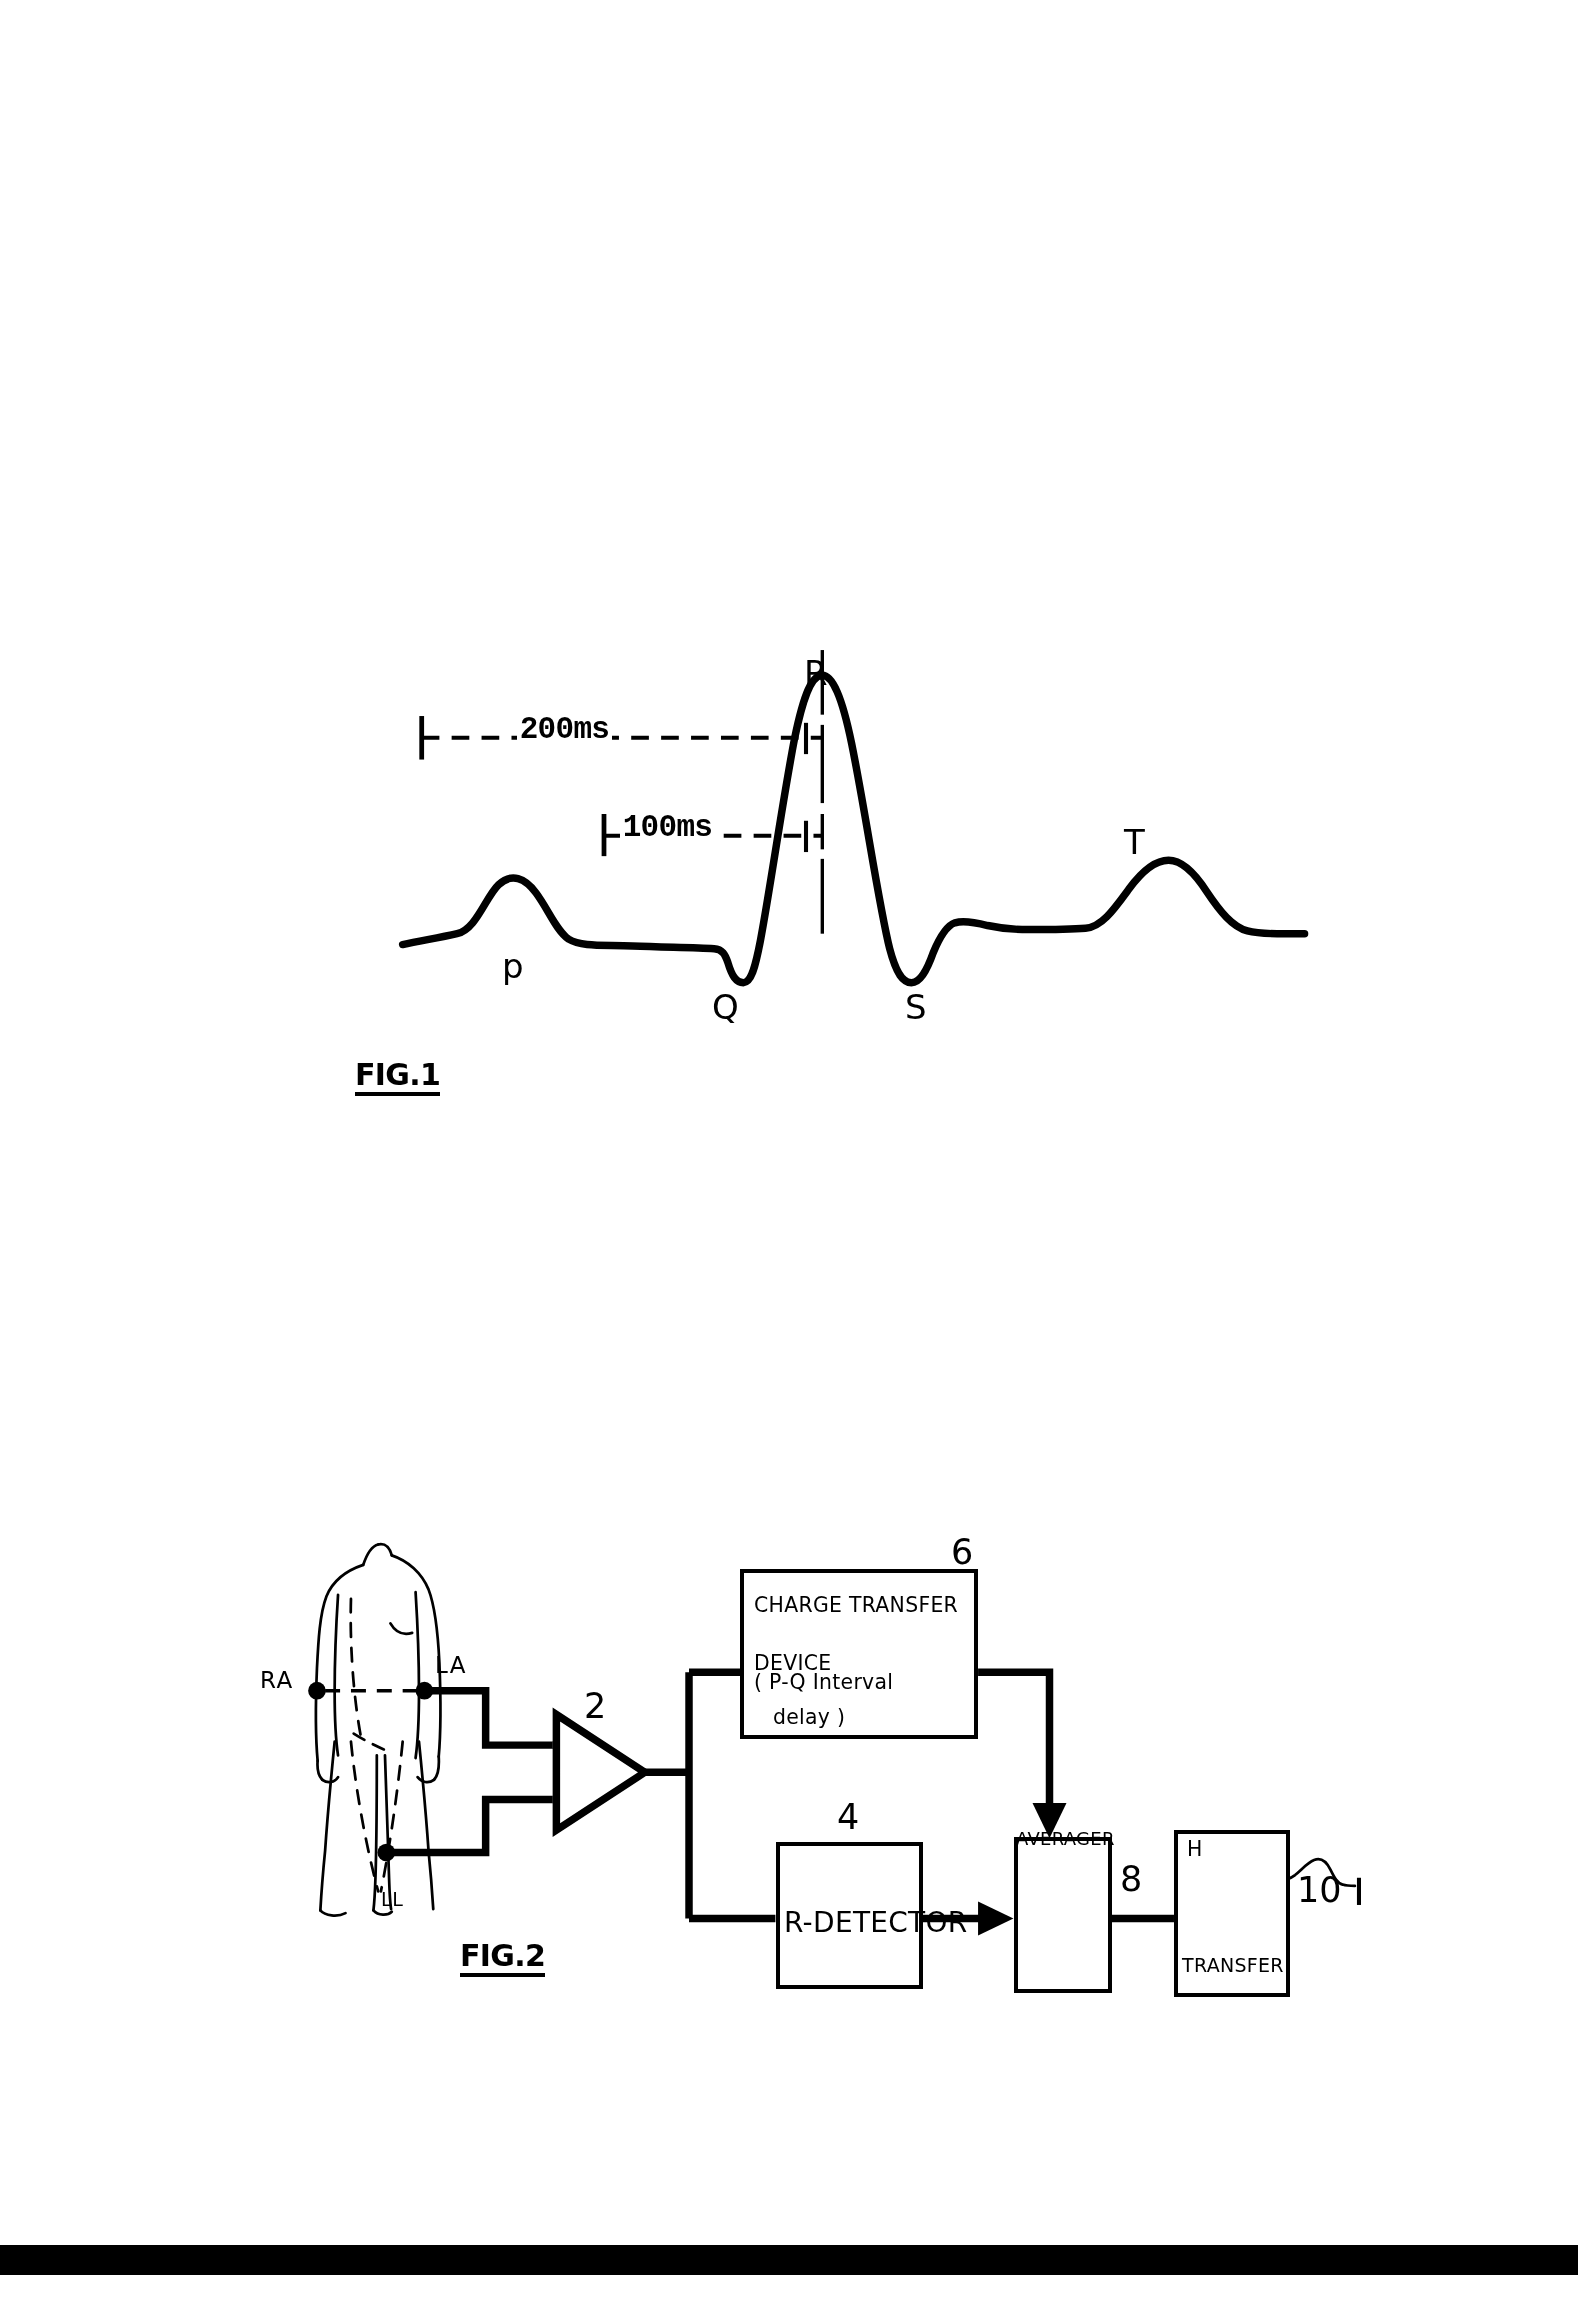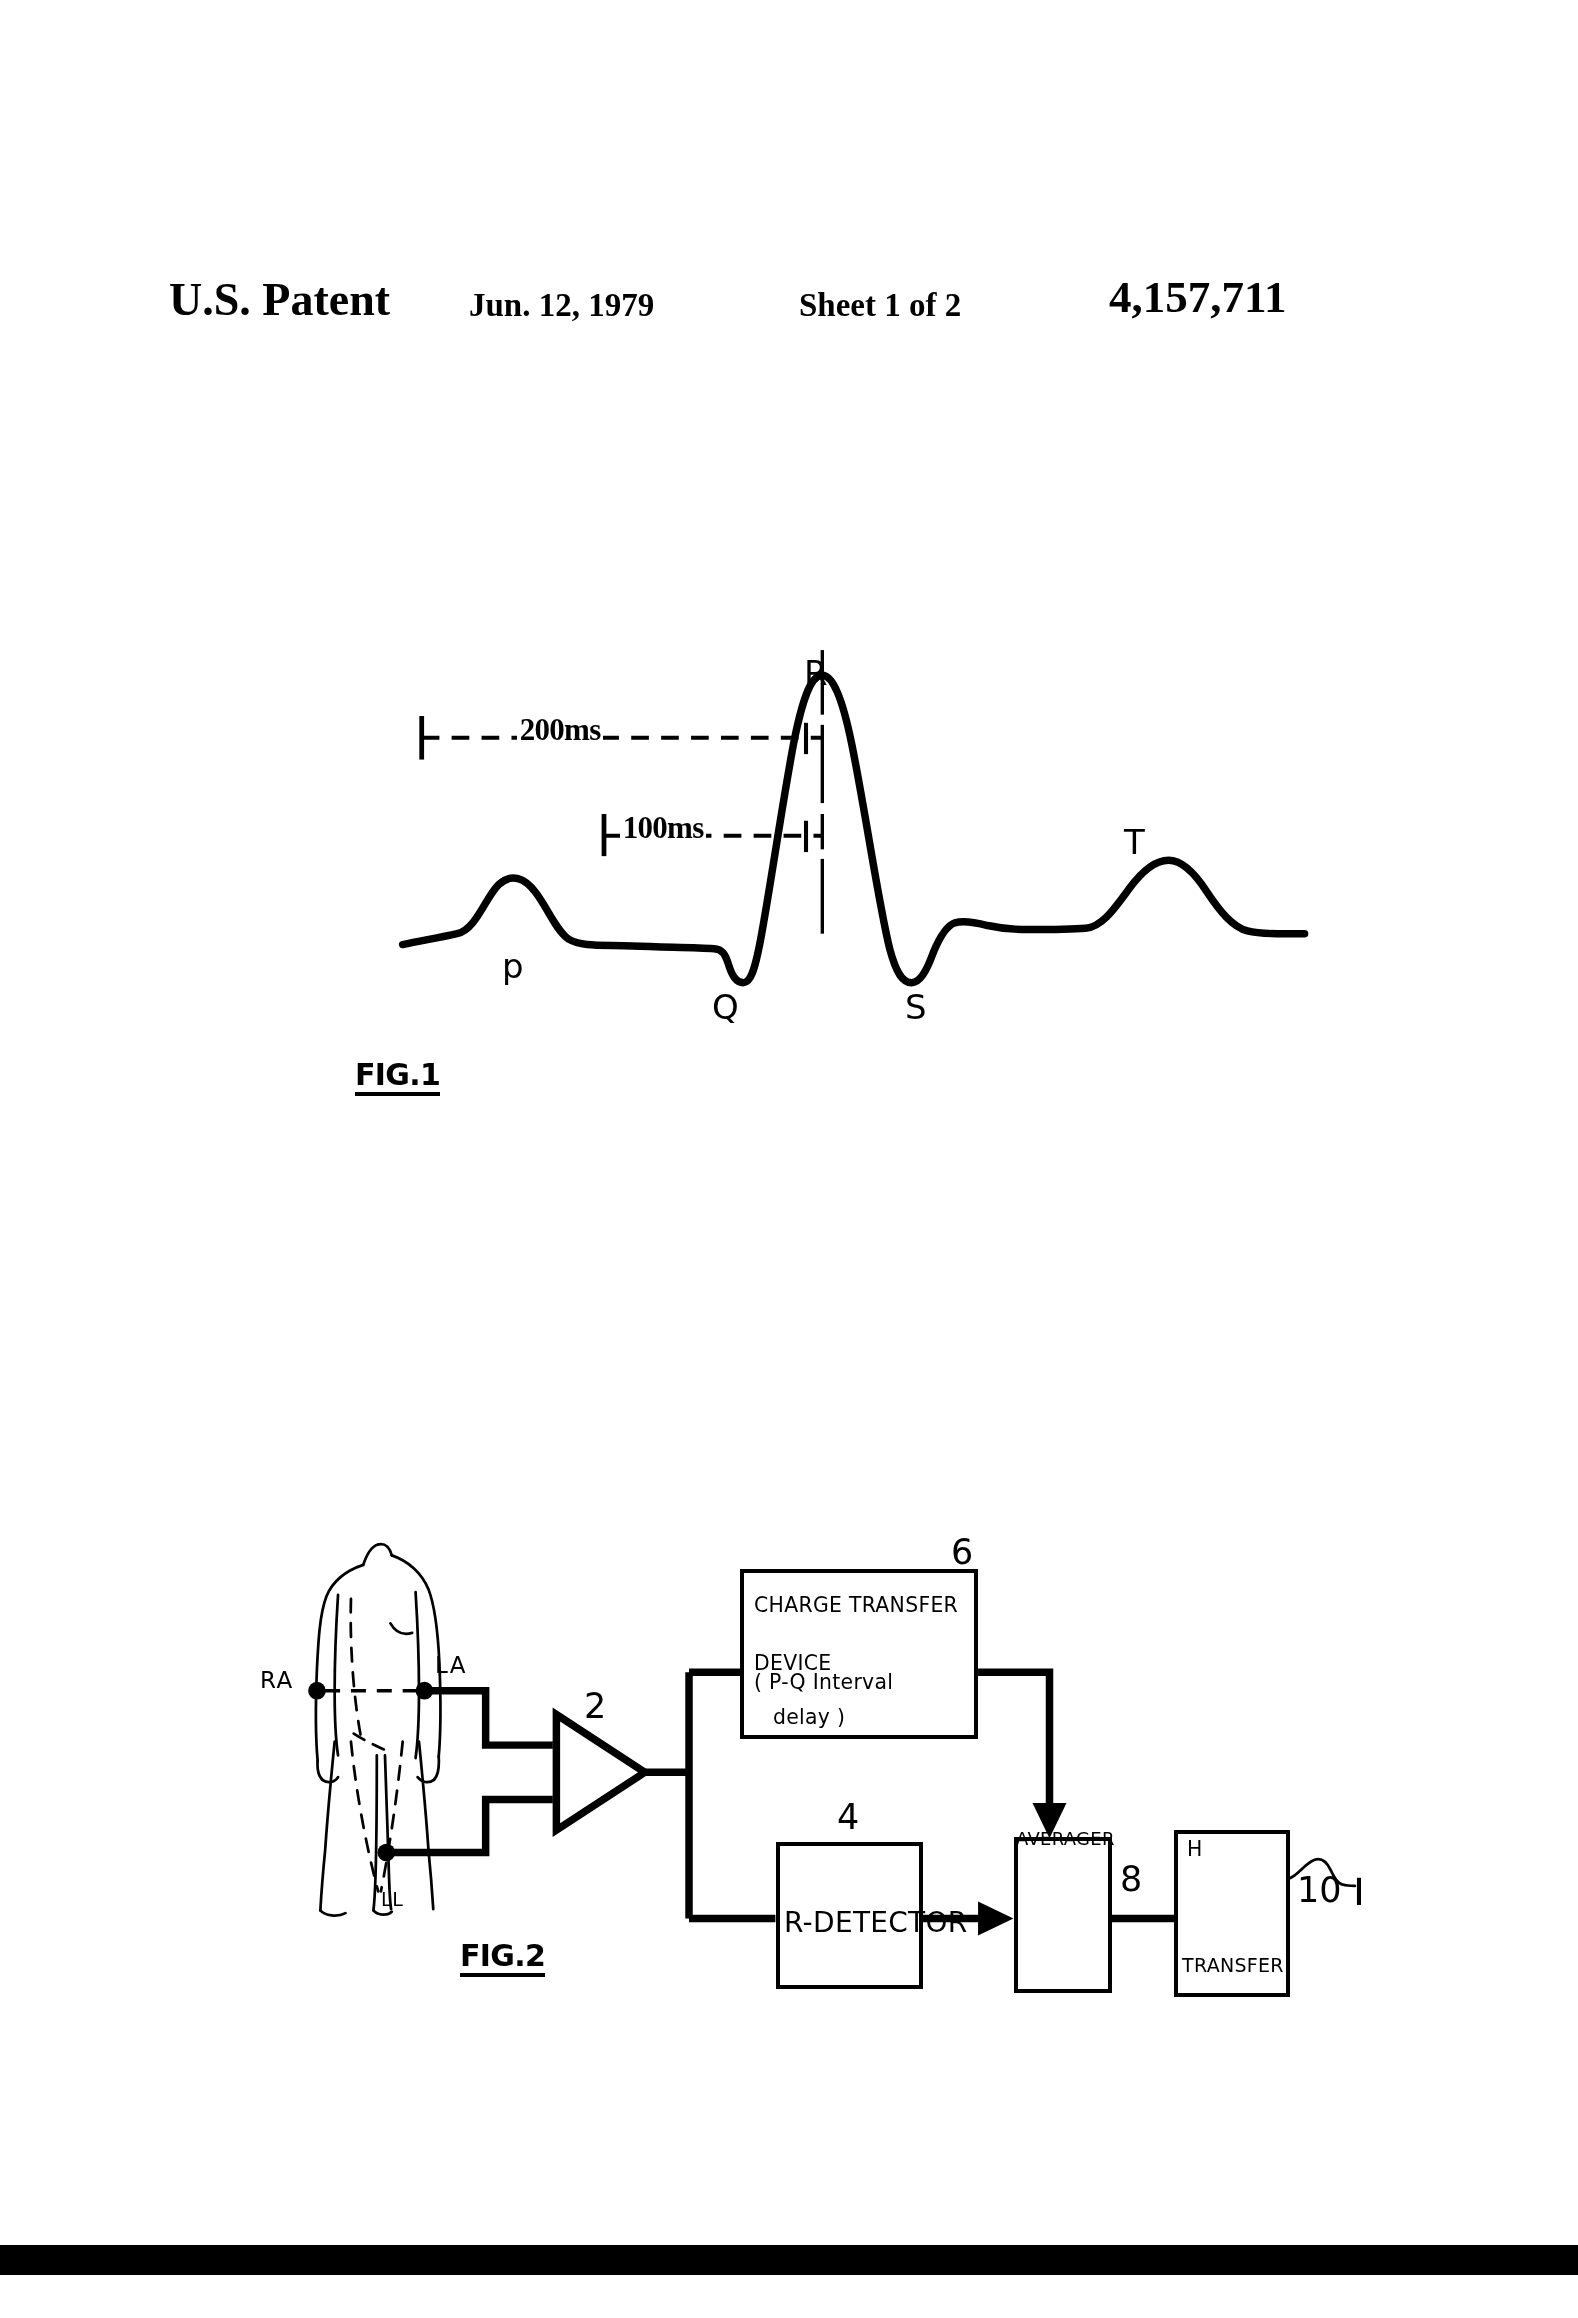--- a/index.html
+++ b/index.html
@@ -42,21 +42,21 @@
     font-family:"DejaVu Sans", sans-serif;
     font-size:30px;font-weight:600;color:#000;
     letter-spacing:-0.7px;
     border-bottom:4.1px solid #000;
     padding-bottom:0;
     white-space:nowrap;
   }
 
   .dimtext{
     position:absolute;
-    font-family:Liberation Serif, serif;
+    font-family:Liberation Mono, monospace;
     font-size:31px;font-weight:600;color:#000;
     letter-spacing:-0.7px;white-space:nowrap;
     background:#fff;padding:0 2.7px;
   }
 
   .wavelbl{
     position:absolute;
     font-family:"DejaVu Sans", sans-serif;
     font-size:34px;font-weight:400;color:#000;white-space:nowrap;
   }
@@ -92,26 +92,20 @@
   }
   .bottombar{
     position:absolute;left:0;top:2245px;width:1578px;height:30px;background:#000;
   }
 </style>
 </head>
 <body>
 
 <div class="page">
 
-  <div class="hdr">
-    <div class="hdr-uspatent">U.S. Patent</div>
-    <div class="hdr-date">Jun. 12, 1979</div>
-    <div class="hdr-sheet">Sheet 1 of 2</div>
-    <div class="hdr-num">4,157,711</div>
-  </div>
 
   <svg class="layer" viewBox="0 0 2320 3408" width="1578" height="2319">
 
     <path fill="none" stroke="#000" stroke-width="11" stroke-linecap="round" stroke-linejoin="round" d="M 592,1388
          C 620,1382 646,1378 672,1372
          C 700,1366 714,1318 733,1300
          C 752,1282 772,1290 788,1312
          C 806,1336 818,1368 836,1380
          C 856,1392 890,1388 930,1390
          C 978,1392 1020,1392 1050,1394

